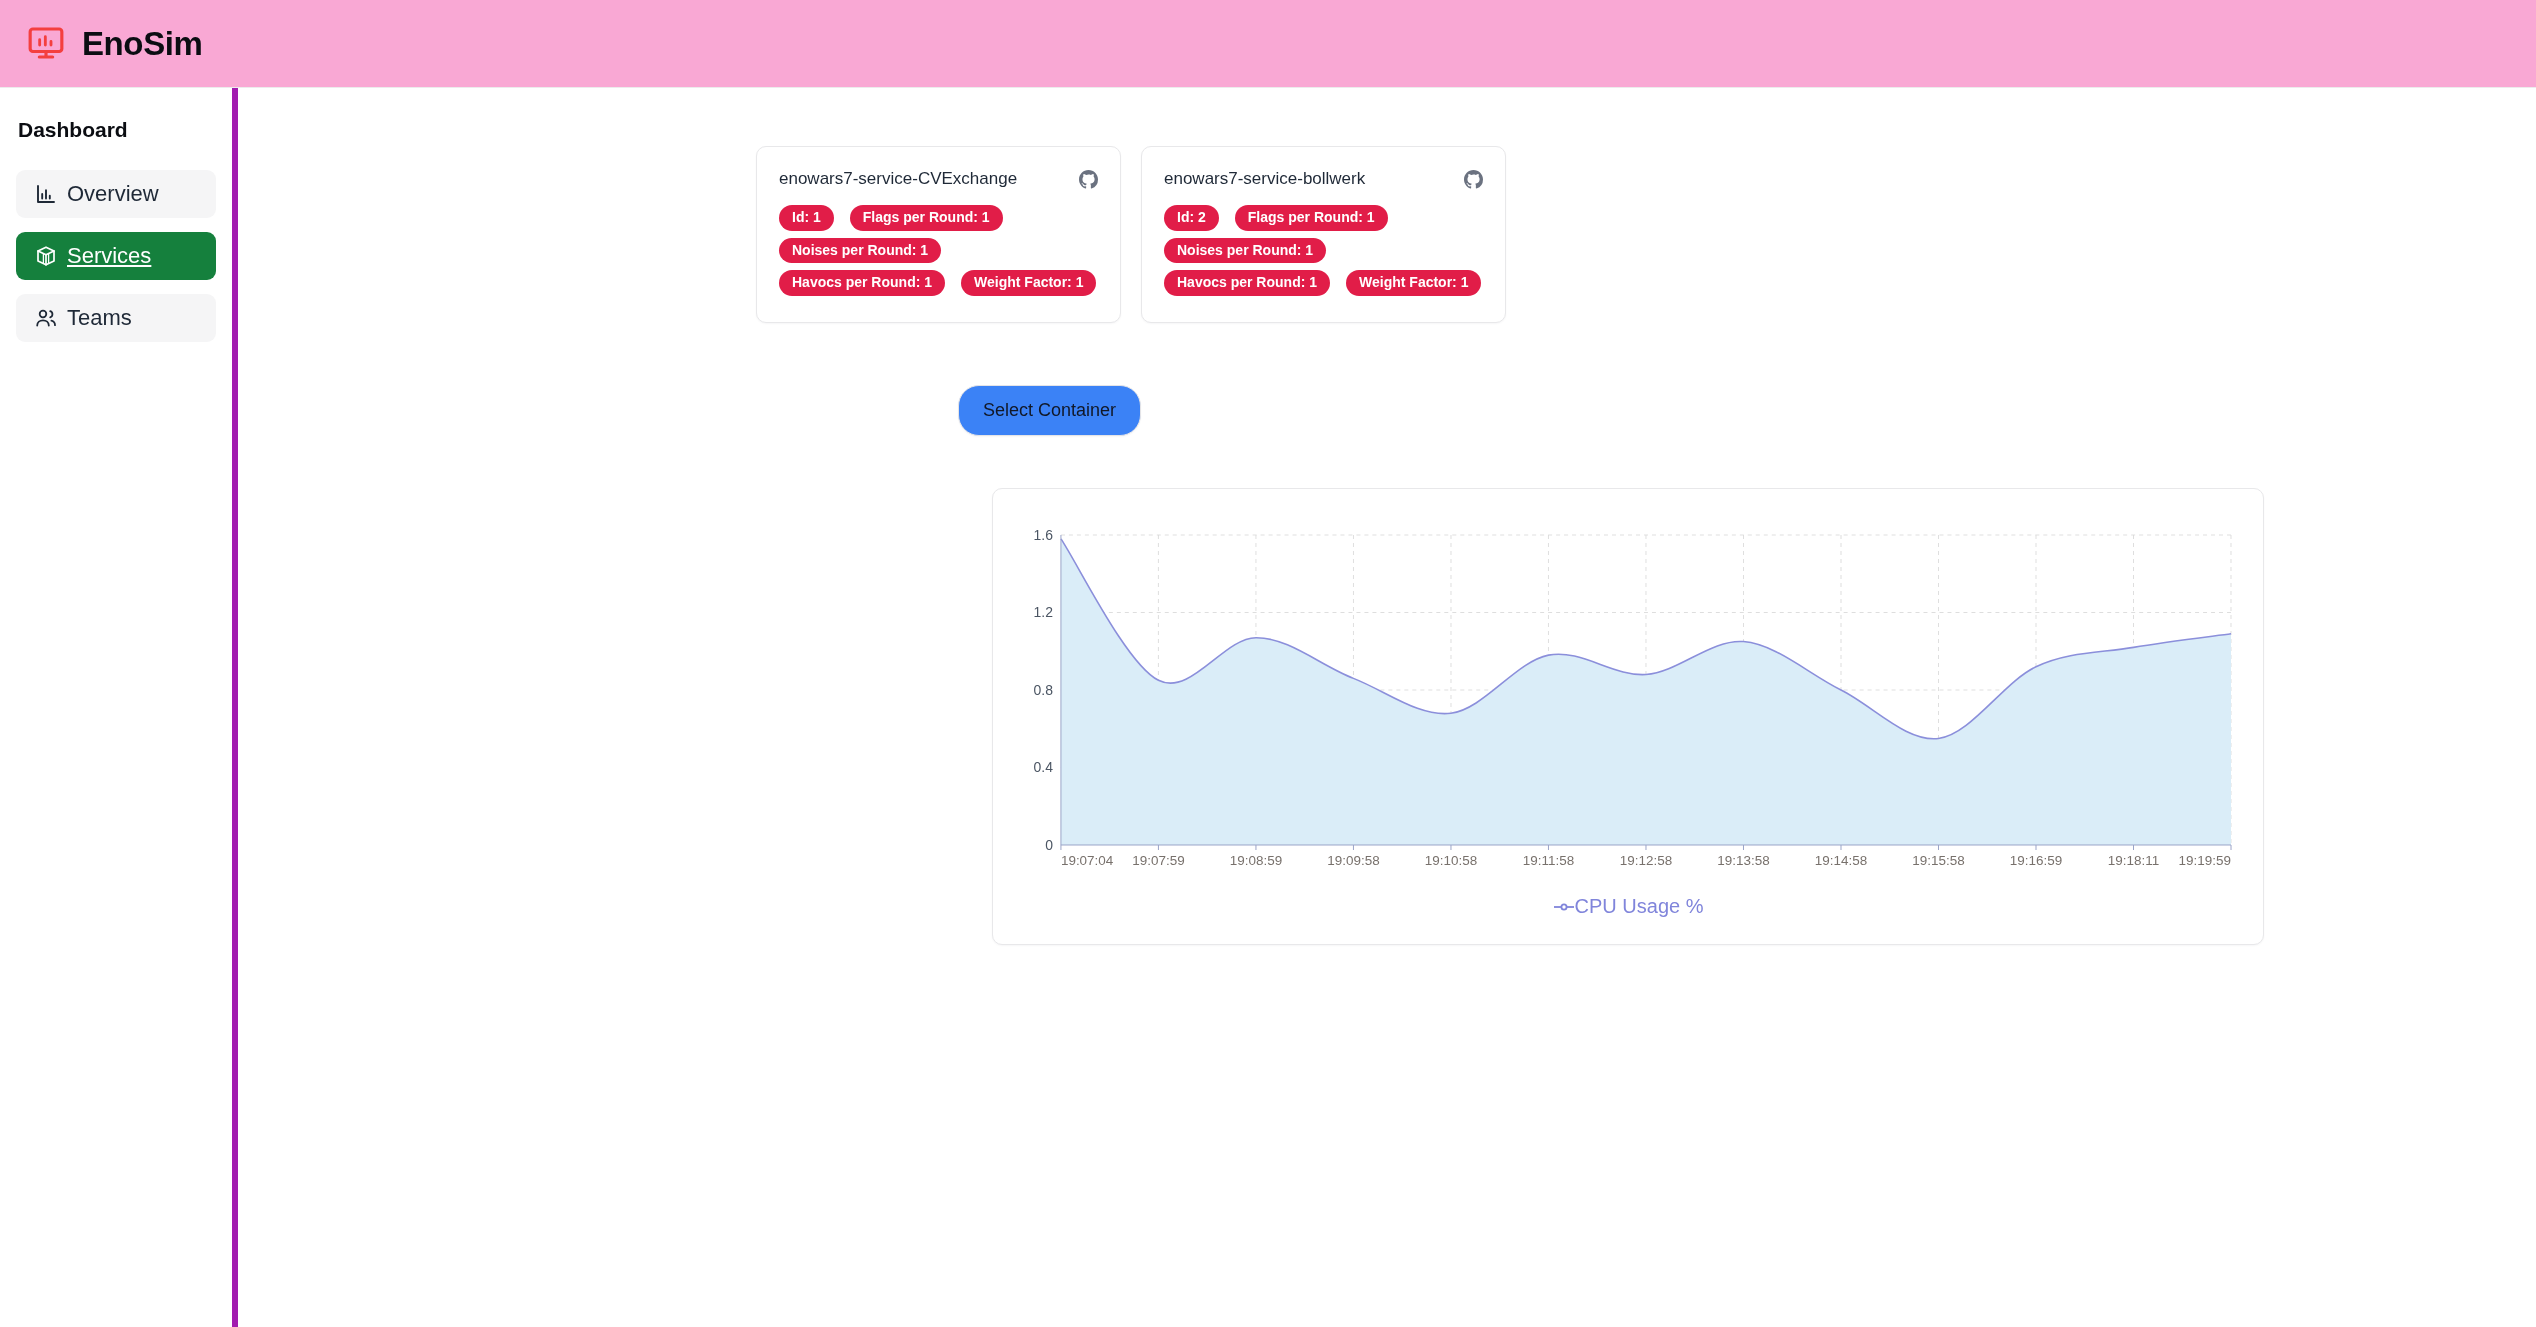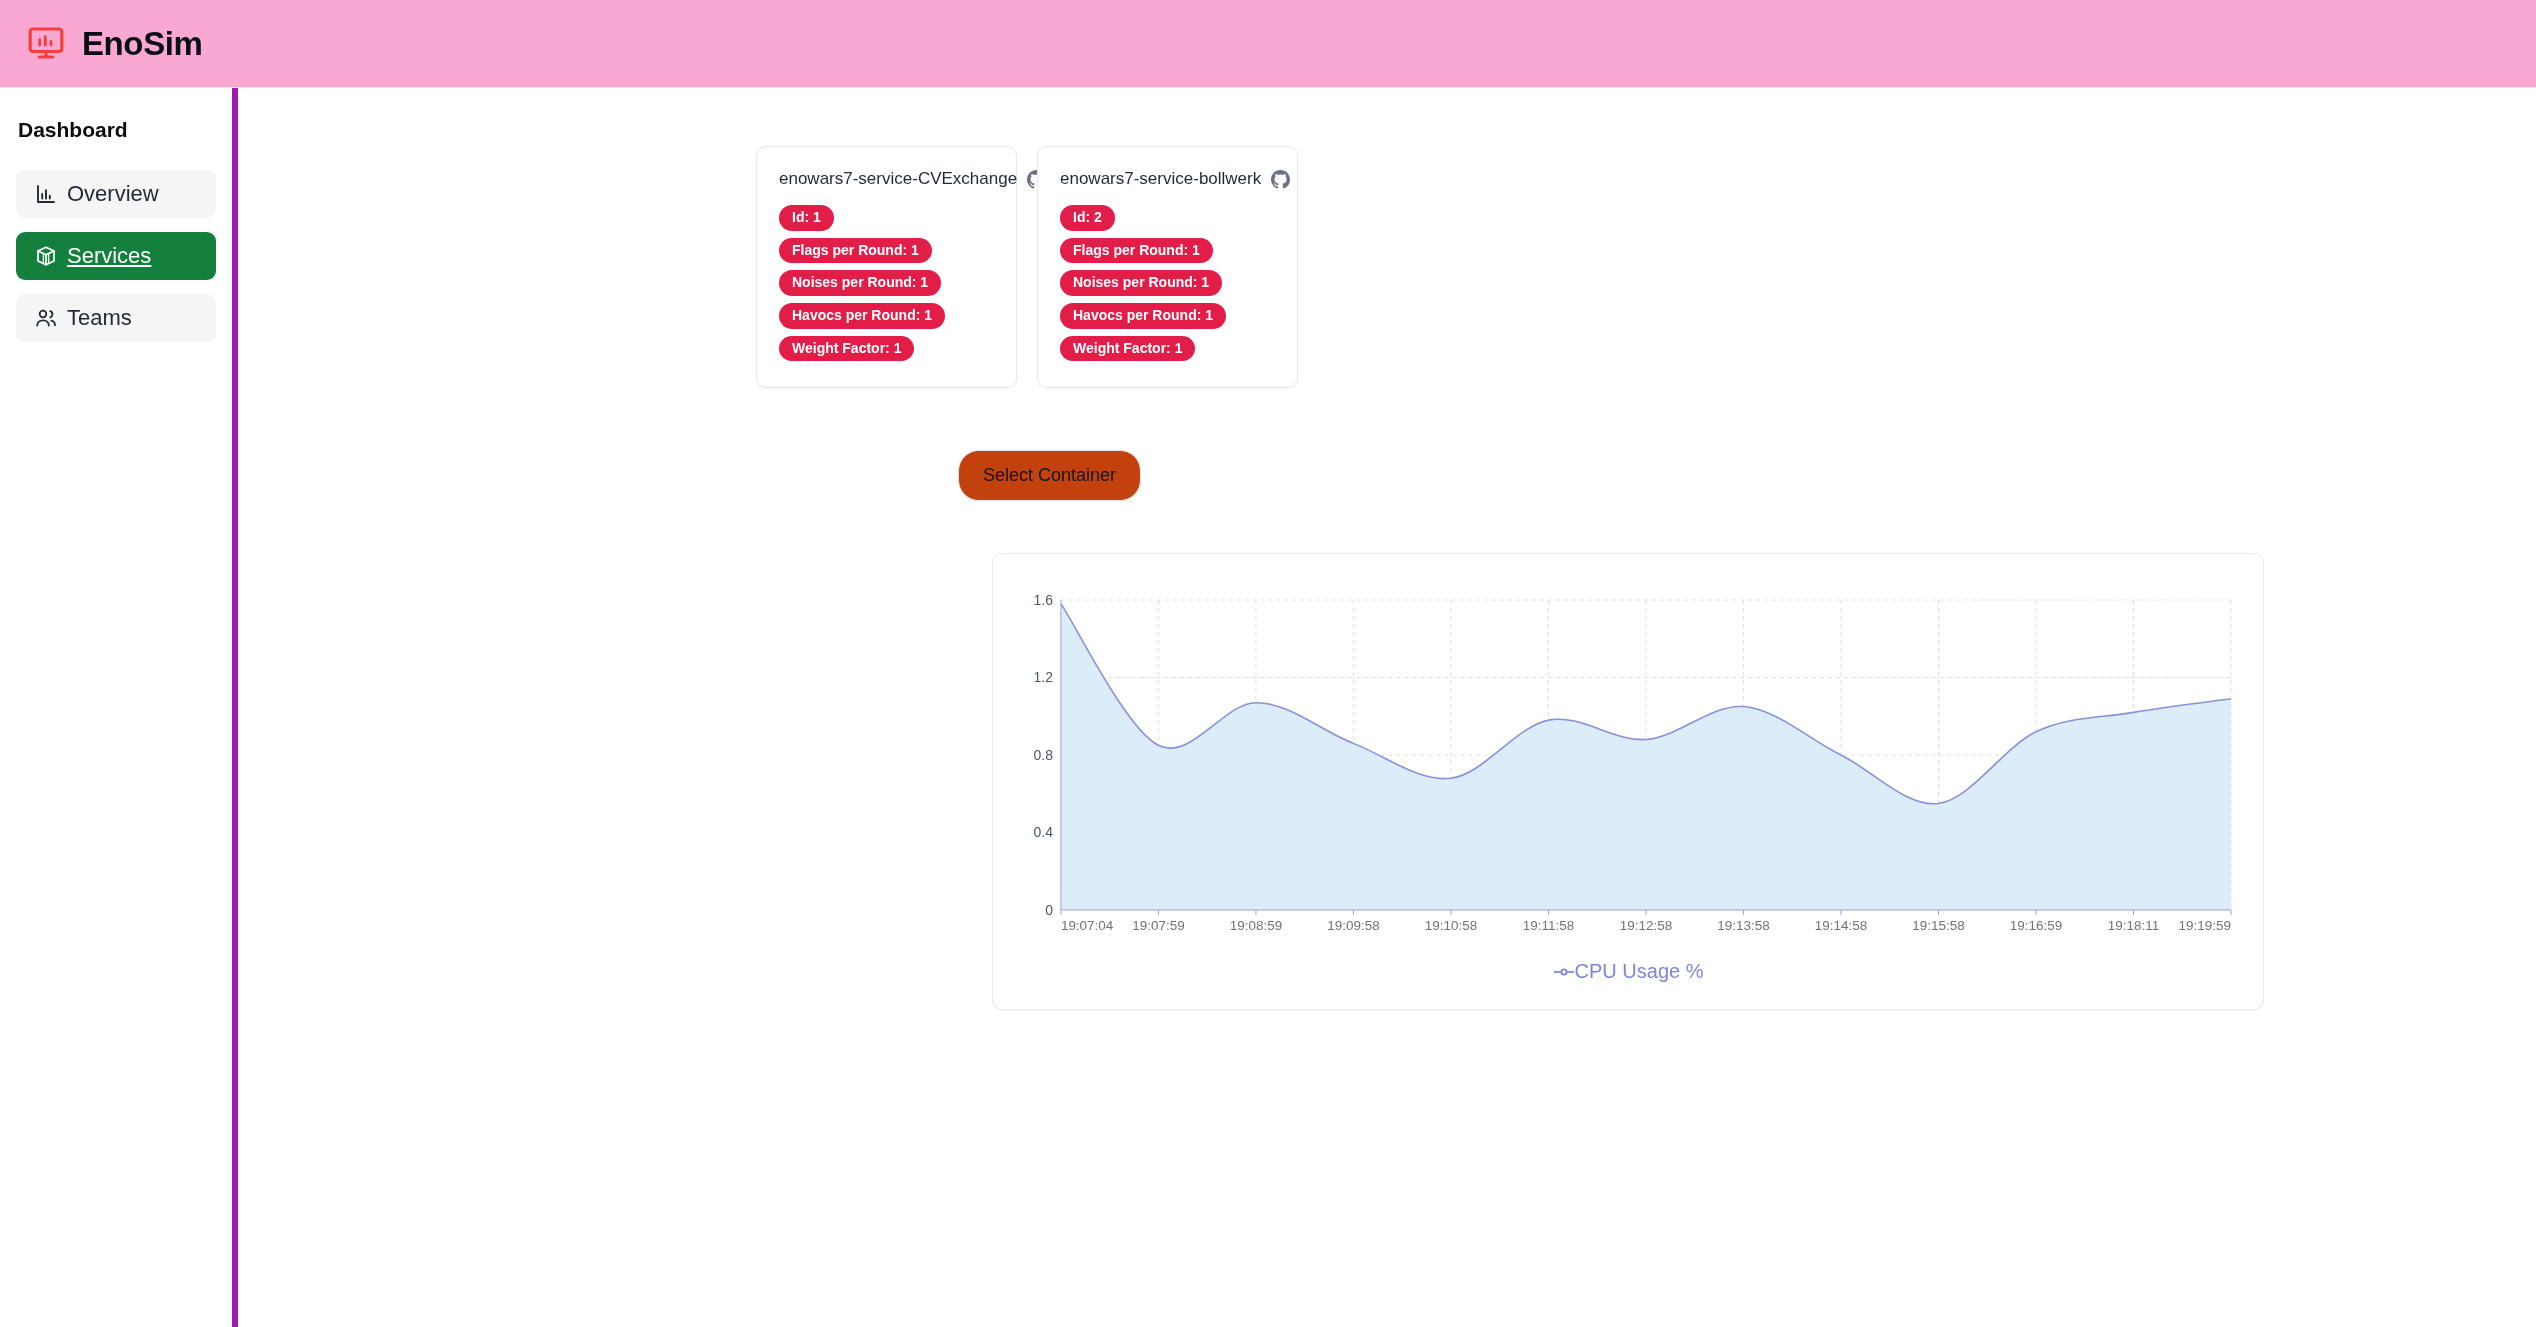--- a/index.html
+++ b/index.html
@@ -66,21 +66,21 @@
   .nav-item .ico { width: 24px; height: 24px; flex: 0 0 24px; display:block; }
 
   .content { flex: 1; position: relative; background: #fff; overflow: hidden; }
 
   
   .cards-row {
     display: flex; gap: 20px;
     padding: 58px 0 0 518px;
   }
   .svc-card {
-    width: 261px;
+    width: 365px;
     border: 1px solid #e8e8ea;
     border-radius: 10px;
     background: #fff;
     padding: 22px 22px 26px 22px;
     box-shadow: 0 1px 2px rgba(16,24,40,0.04);
   }
   .svc-head {
     display: flex; align-items: center; justify-content: space-between;
     margin-bottom: 16px; gap: 10px;
   }
@@ -95,21 +95,21 @@
     line-height: 1.05;
     white-space: nowrap;
   }
 
   
   .select-wrap { padding: 62px 0 0 720px; }
   .select-btn {
     display: inline-block;
     border: 1px solid #e4e4e7;
     border-radius: 21px;
-    background: #c2410c;
+    background: #3b82f6;
     font-size: 18px; color: #111827;
     padding: 14px 24px;
     cursor: pointer;
     font-family: inherit;
     box-shadow: 0 1px 2px rgba(16,24,40,0.04);
   }
 
   
   .chart-panel {
     margin: 52px 0 0 754px;

